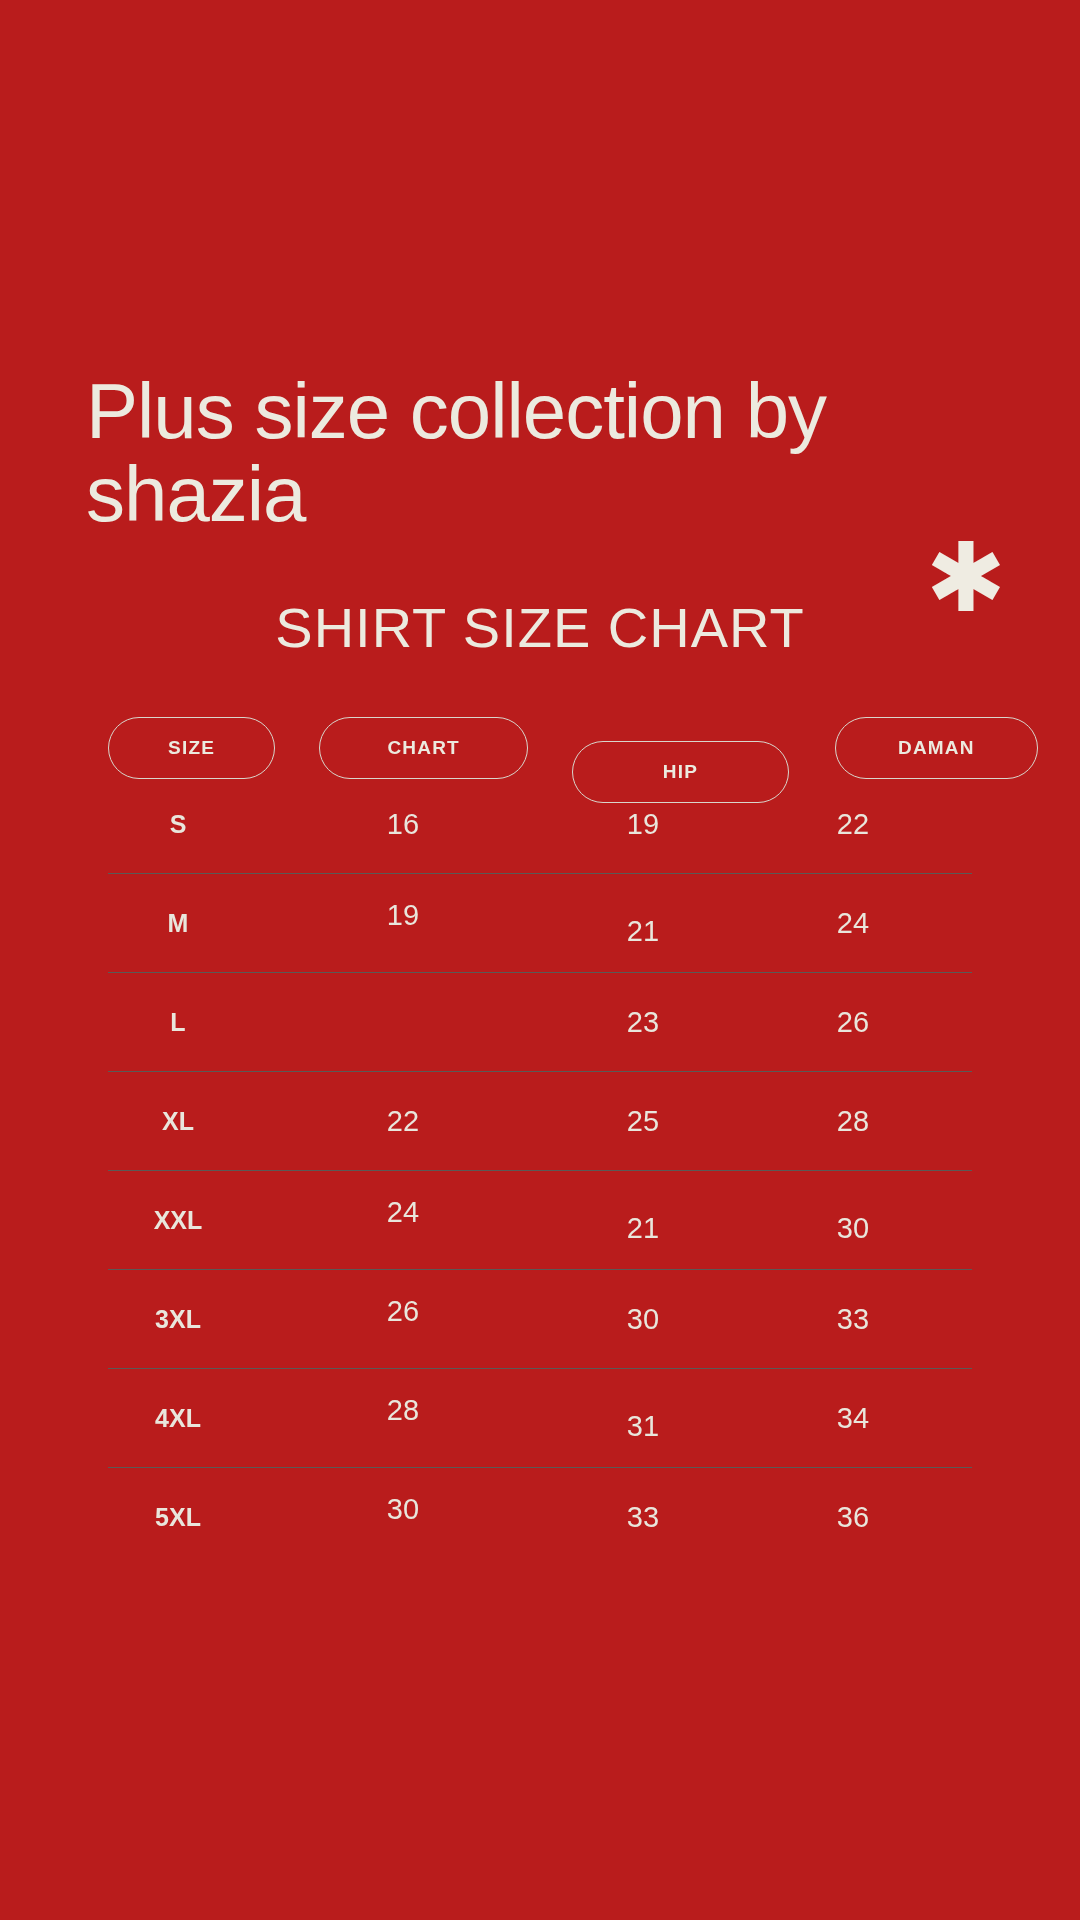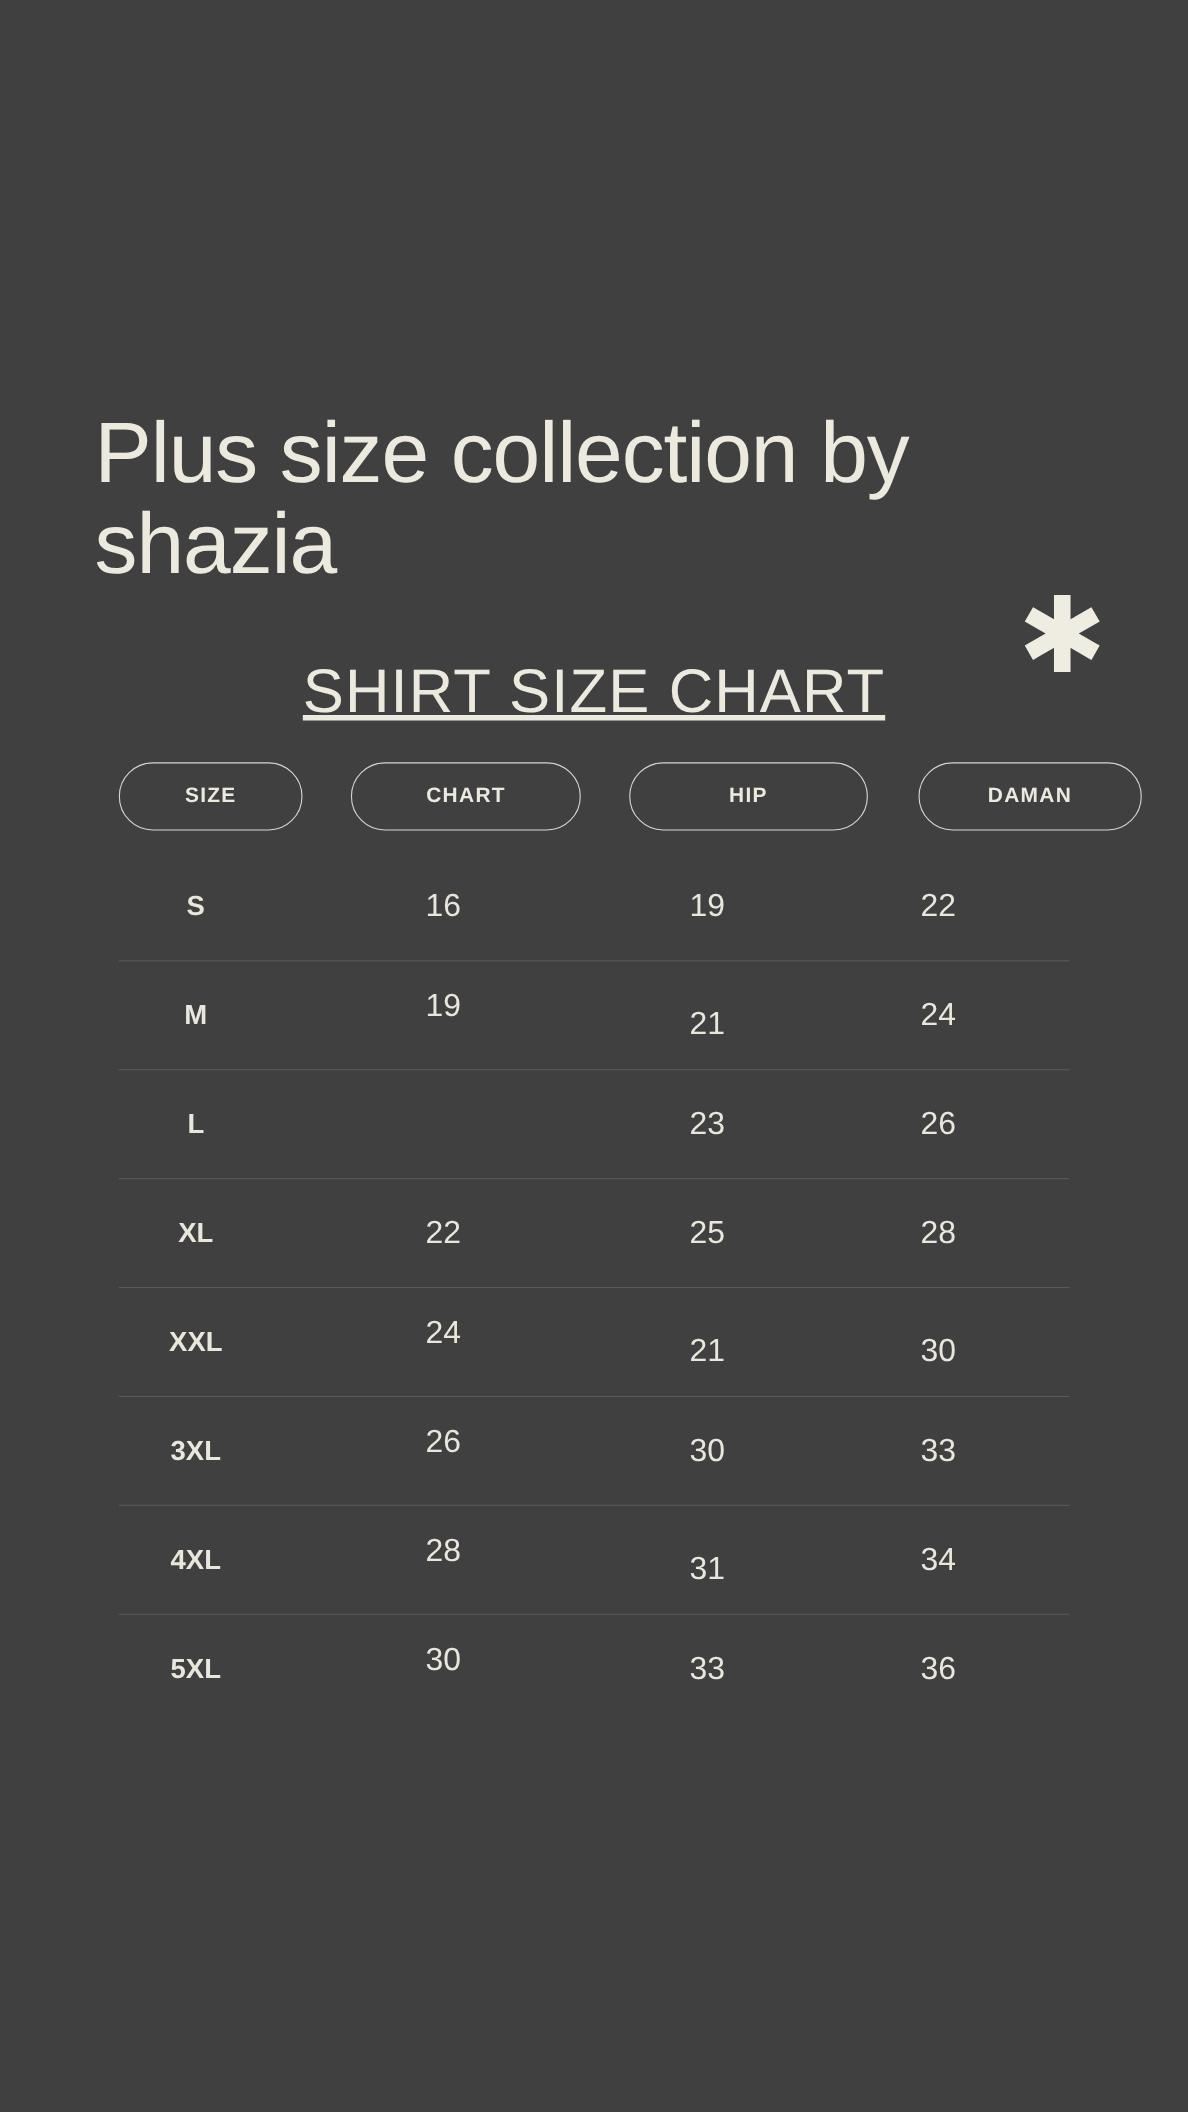--- a/index.html
+++ b/index.html
@@ -12,21 +12,21 @@
     height: 1920px;
     position: relative;
     overflow: hidden;
     font-family: "Liberation Sans", sans-serif;
     color: #ece9e1;
   }
 
   .page {
     position: absolute;
     inset: 0;
-    background: #404040;
+    background: #b91c1c;
   }
 
   
   .title-wrap {
     position: absolute;
     left: 86px;
     top: 370px;
     width: 920px;
   }
   .brand-title {
@@ -51,21 +51,20 @@
     position: absolute;
     left: 0;
     right: 0;
     top: 595px;
     text-align: center;
     font-size: 56px;
     letter-spacing: 1px;
     font-weight: 400;
     color: #ecead f;
     color: #eceadf;
-    text-decoration: underline;
   }
 
   
   .pill-row {
     position: absolute;
     left: 108px;
     top: 693px;
     width: 930px;
     display: flex;
     align-items: center;
@@ -80,21 +79,21 @@
     justify-content: center;
     font-size: 19px;
     font-weight: 700;
     letter-spacing: 1.2px;
     color: #eceadf;
     background: transparent;
     box-sizing: border-box;
   }
   .pill.size   { width: 176px; margin-left: 0px; }
   .pill.chest  { width: 220px; margin-left: 28px; }
-  .pill.hip    { width: 228px; margin-left: 28px; }
+  .pill.hip    { width: 228px; margin-left: 28px; margin-top: 48px; }
   .pill.daman  { width: 214px; margin-left: 30px; }
 
   
   .table {
     position: absolute;
     left: 108px;
     top: 775px;
     width: 864px;
   }
   .row {

